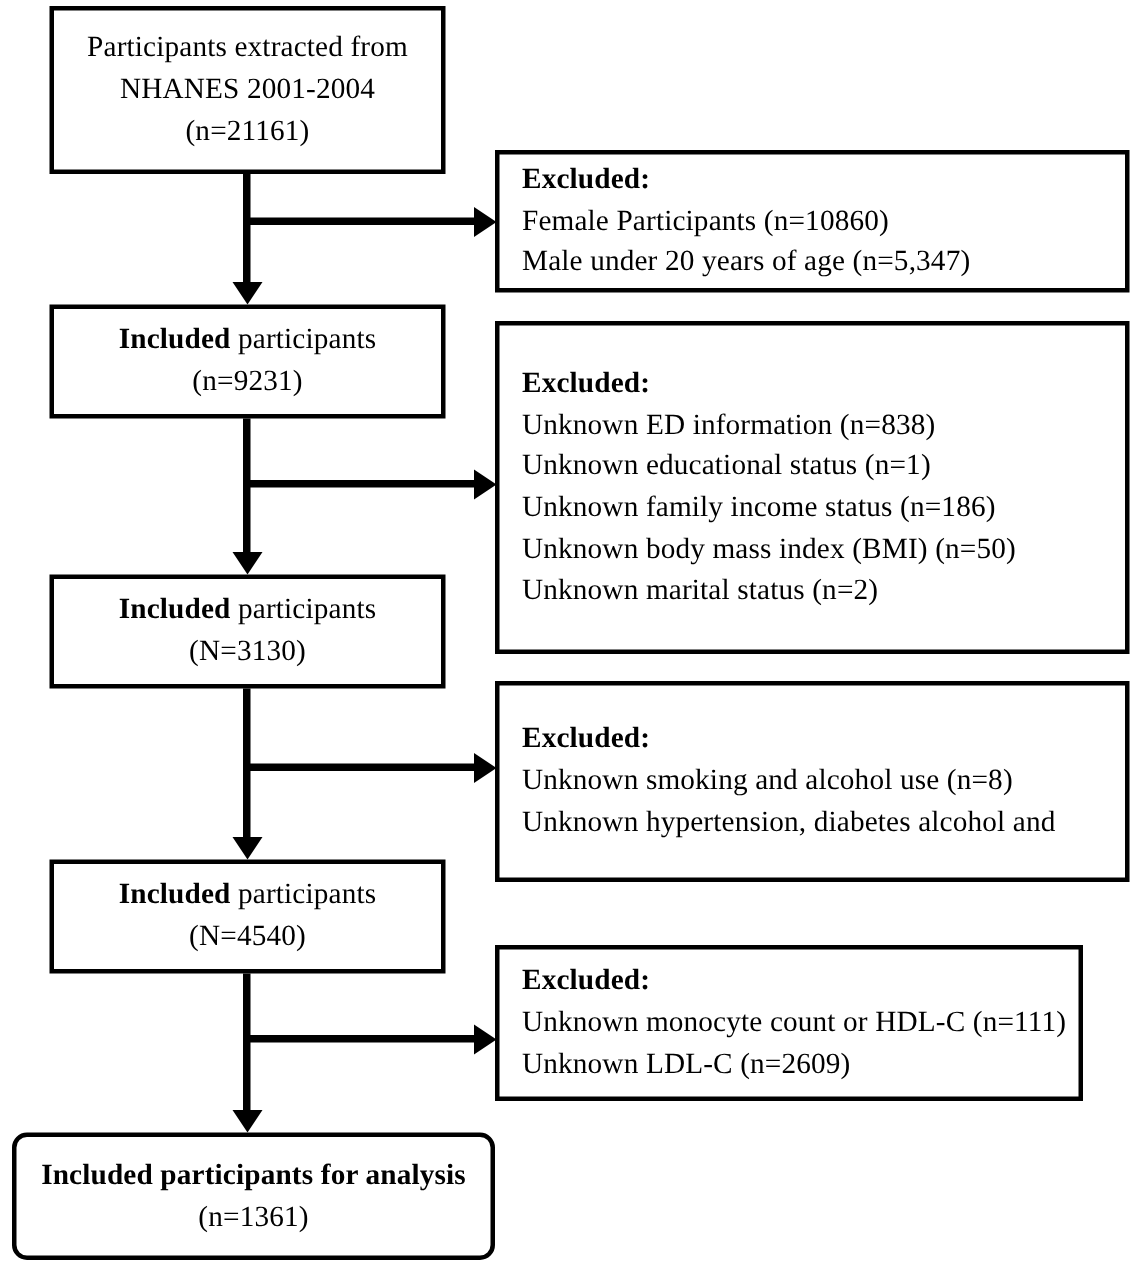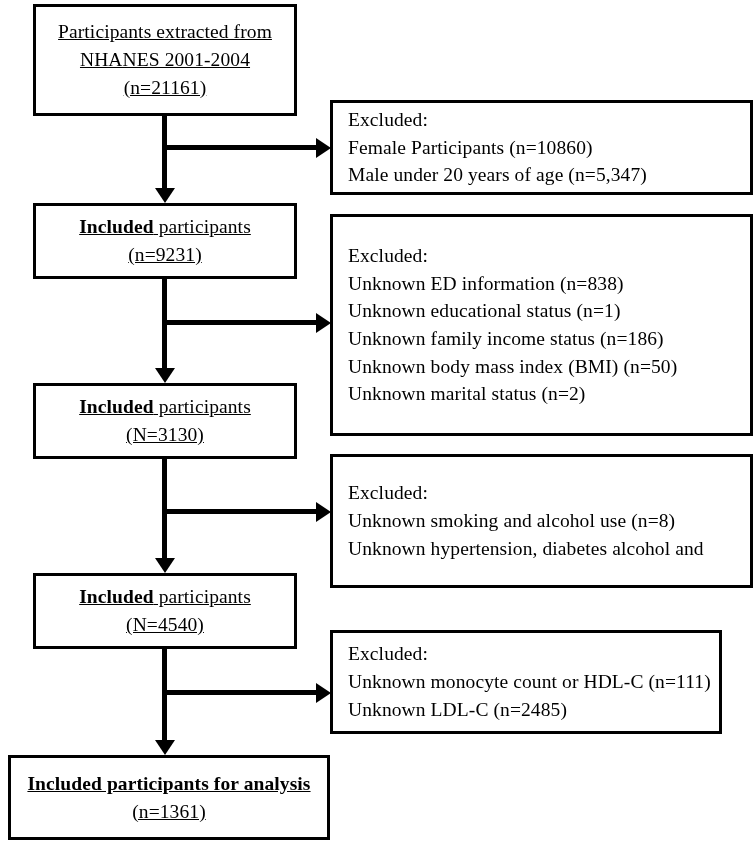--- a/index.html
+++ b/index.html
@@ -13,32 +13,32 @@
   }
   .box{
     position:absolute;
     box-sizing:border-box;
     border:3px solid #000000;
     background:#ffffff;
     display:flex;
     flex-direction:column;
     justify-content:center;
   }
-  .box.centered{align-items:center;text-align:center;text-decoration:underline;}
+  .box.centered{align-items:center;text-align:center;}
   .box.lefted{align-items:flex-start;text-align:left;}
   .line{
     display:block;
     white-space:nowrap;
     font-size:19.5px;
     line-height:1.42;
     letter-spacing:0.1px;
   }
   .lefted .line{padding-left:15px;}
   .bold{font-weight:bold;}
-  .excl-head{font-weight:normal;}
+  .excl-head{font-weight:bold;}
 
   
   .vstem{
     position:absolute;
     width:5px;
     background:#000000;
   }
   .hbranch{
     position:absolute;
     height:5px;
@@ -78,21 +78,21 @@
   <div class="box centered" style="left:33px;top:383px;width:264px;height:76px;">
     <span class="line"><span class="bold">Included</span><span> participants</span></span>
     <span class="line">(N=3130)</span>
   </div>
 
   <div class="box centered" style="left:33px;top:573px;width:264px;height:76px;">
     <span class="line"><span class="bold">Included</span><span> participants</span></span>
     <span class="line">(N=4540)</span>
   </div>
 
-  <div class="box centered" style="left:8px;top:755px;width:322px;height:85px;">
+  <div class="box centered" style="left:8px;top:755px;width:322px;height:85px;border-radius:10px;">
     <span class="line bold">Included participants for analysis</span>
     <span class="line">(n=1361)</span>
   </div>
 
   <div class="box lefted" style="left:330px;top:100px;width:423px;height:95px;">
     <span class="line excl-head">Excluded:</span>
     <span class="line">Female Participants (n=10860)</span>
     <span class="line">Male under 20 years of age (n=5,347)</span>
   </div>
 
@@ -107,21 +107,21 @@
 
   <div class="box lefted" style="left:330px;top:454px;width:423px;height:134px;">
     <span class="line excl-head">Excluded:</span>
     <span class="line">Unknown smoking and alcohol use (n=8)</span>
     <span class="line">Unknown hypertension, diabetes alcohol and</span>
   </div>
 
   <div class="box lefted" style="left:330px;top:630px;width:392px;height:104px;">
     <span class="line excl-head">Excluded:</span>
     <span class="line">Unknown monocyte count or HDL-C (n=111)</span>
-    <span class="line">Unknown LDL-C (n=2485)</span>
+    <span class="line">Unknown LDL-C (n=2609)</span>
   </div>
 
   <div class="vstem" style="left:162px;top:116px;height:72px;"></div>
   <div class="arrow-down" style="left:154.5px;top:188px;"></div>
 
   <div class="hbranch" style="left:162px;top:145px;width:156px;"></div>
   <div class="arrow-right" style="left:316px;top:137.5px;"></div>
 
   <div class="vstem" style="left:162px;top:279px;height:89px;"></div>
   <div class="arrow-down" style="left:154.5px;top:368px;"></div>

